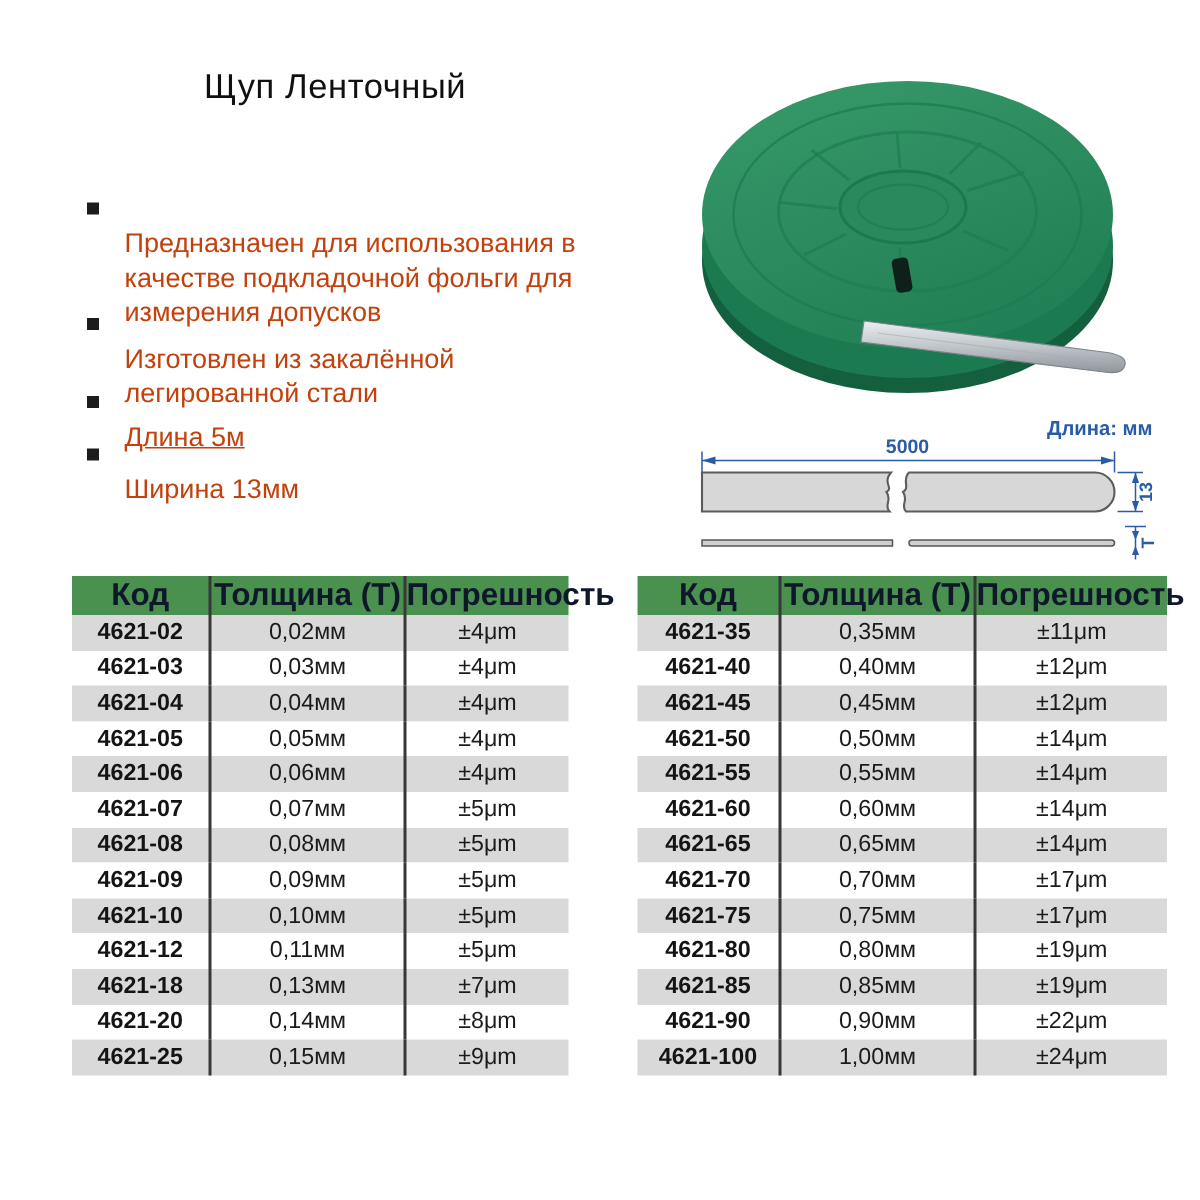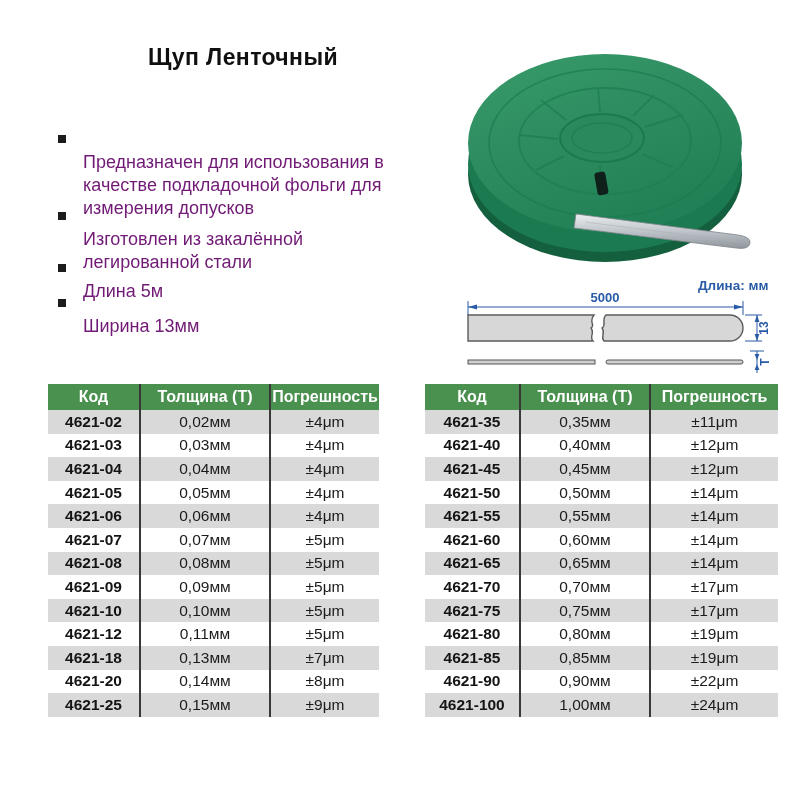--- a/index.html
+++ b/index.html
@@ -6,51 +6,51 @@
   html,body { margin:0; padding:0; }
   body {
     width:800px; height:800px;
     background:#ffffff;
     font-family:"Liberation Sans", sans-serif;
     position:relative;
     overflow:hidden;
     color:#161616;
   }
   .page-title {
-    position:absolute; left:148px; top:44px;
-    margin:0; font-size:23px; font-weight:700; letter-spacing:0.4px; color:#101010;
+    position:absolute; left:136px; top:44px;
+    margin:0; font-size:23px; font-weight:400; letter-spacing:0.4px; color:#101010;
   }
   
   .bullet {
     position:absolute; left:58px; width:330px;
-    font-size:18px; line-height:23px; color:#701a75;
+    font-size:18px; line-height:23px; color:#c2410c;
     white-space:pre-line; padding-left:25px;
   }
   .bullet .marker {
     position:absolute; left:0; top:7px;
     width:8px; height:8px; background:#1c1c1c; display:inline-block;
   }
   .b1 { top:128px; }
   .b2 { top:205px; }
-  .b3 { top:257px; }
+  .b3 { top:257px;text-decoration:underline; }
   .b4 { top:292px; }
 
   .product-photo { position:absolute; left:450px; top:46px; width:340px; height:230px; }
   .dim-diagram  { position:absolute; left:448px; top:274px; width:348px; height:106px; }
 
   
   table.spec {
     position:absolute; top:384px;
     border-collapse:collapse; table-layout:fixed;
   }
   table.spec.left  { left:48px;  width:331px; }
   table.spec.right { left:425px; width:353px; }
   table.spec th {
-    background:#4a9150; color:#ffffff;
-    font-size:16px; font-weight:bold;
+    background:#4a9150; color:#0f172a;
+    font-size:21px; font-weight:bold;
     height:26px; padding:0; text-align:center;
   }
   table.spec td {
     font-size:15.5px; height:23.6px; padding:0;
     text-align:center; color:#1b1b1b;
   }
   table.spec td:first-child { font-weight:bold; color:#141414; }
   table.spec th + th, table.spec td + td { border-left:2px solid #383838; }
   table.spec tbody tr:nth-child(odd)  { background:#d9d9d9; }
   table.spec tbody tr:nth-child(even) { background:#ffffff; }

